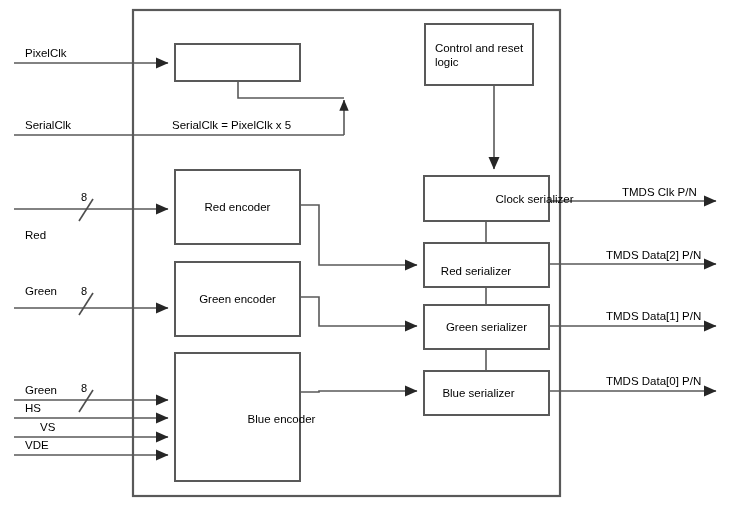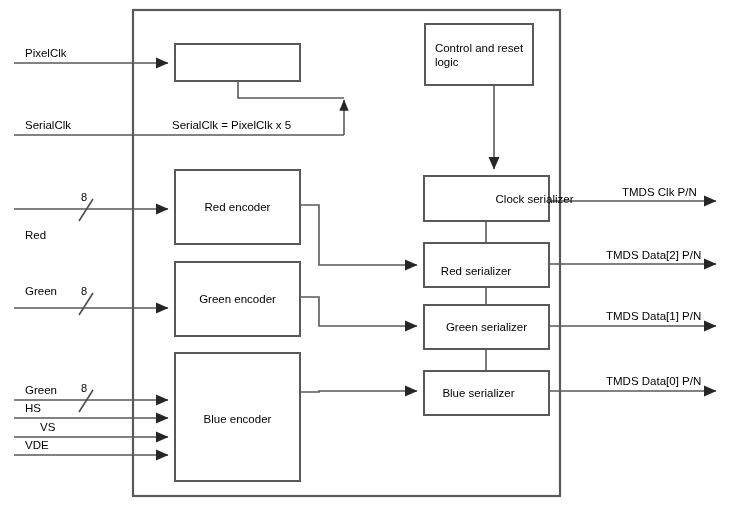--- a/index.html
+++ b/index.html
@@ -137,21 +137,21 @@
     <rect class="box-rect" x="424" y="176" width="125" height="45"></rect>
     <rect class="box-rect" x="424" y="243" width="125" height="44"></rect>
     <rect class="box-rect" x="424" y="305" width="125" height="44"></rect>
     <rect class="box-rect" x="424" y="371" width="125" height="44"></rect>
   </svg>
 
   <div class="box-label" style="left:425px; top:24px;  width:108px; height:61px;">Control and reset
 logic</div>
   <div class="box-label" style="left:175px; top:170px; width:125px; height:74px;">Red encoder</div>
   <div class="box-label" style="left:175px; top:262px; width:125px; height:74px;">Green encoder</div>
-  <div class="box-label" style="left:175px; top:353px; width:125px; height:132px;">Blue encoder</div>
+  <div class="box-label" style="left:175px; top:353px; width:125px; height:132px;padding-left:44px;">Blue encoder</div>
   <div class="box-label" style="left:424px; top:176px; width:125px; height:45px;padding-left:48px;">Clock serializer</div>
   <div class="box-label" style="left:424px; top:249px; width:104px; height:44px;">Red serializer</div>
   <div class="box-label" style="left:424px; top:305px; width:125px; height:44px;">Green serializer</div>
   <div class="box-label" style="left:424px; top:371px; width:109px; height:44px;">Blue serializer</div>
 
   <div class="lbl" style="left:25px; top:47px;">PixelClk</div>
   <div class="lbl" style="left:25px; top:119px;">SerialClk</div>
   <div class="lbl" style="left:25px; top:193px;margin-top:36px;">Red</div>
   <div class="lbl" style="left:25px; top:285px;">Green</div>
   <div class="lbl" style="left:25px; top:384px;">Green</div>

